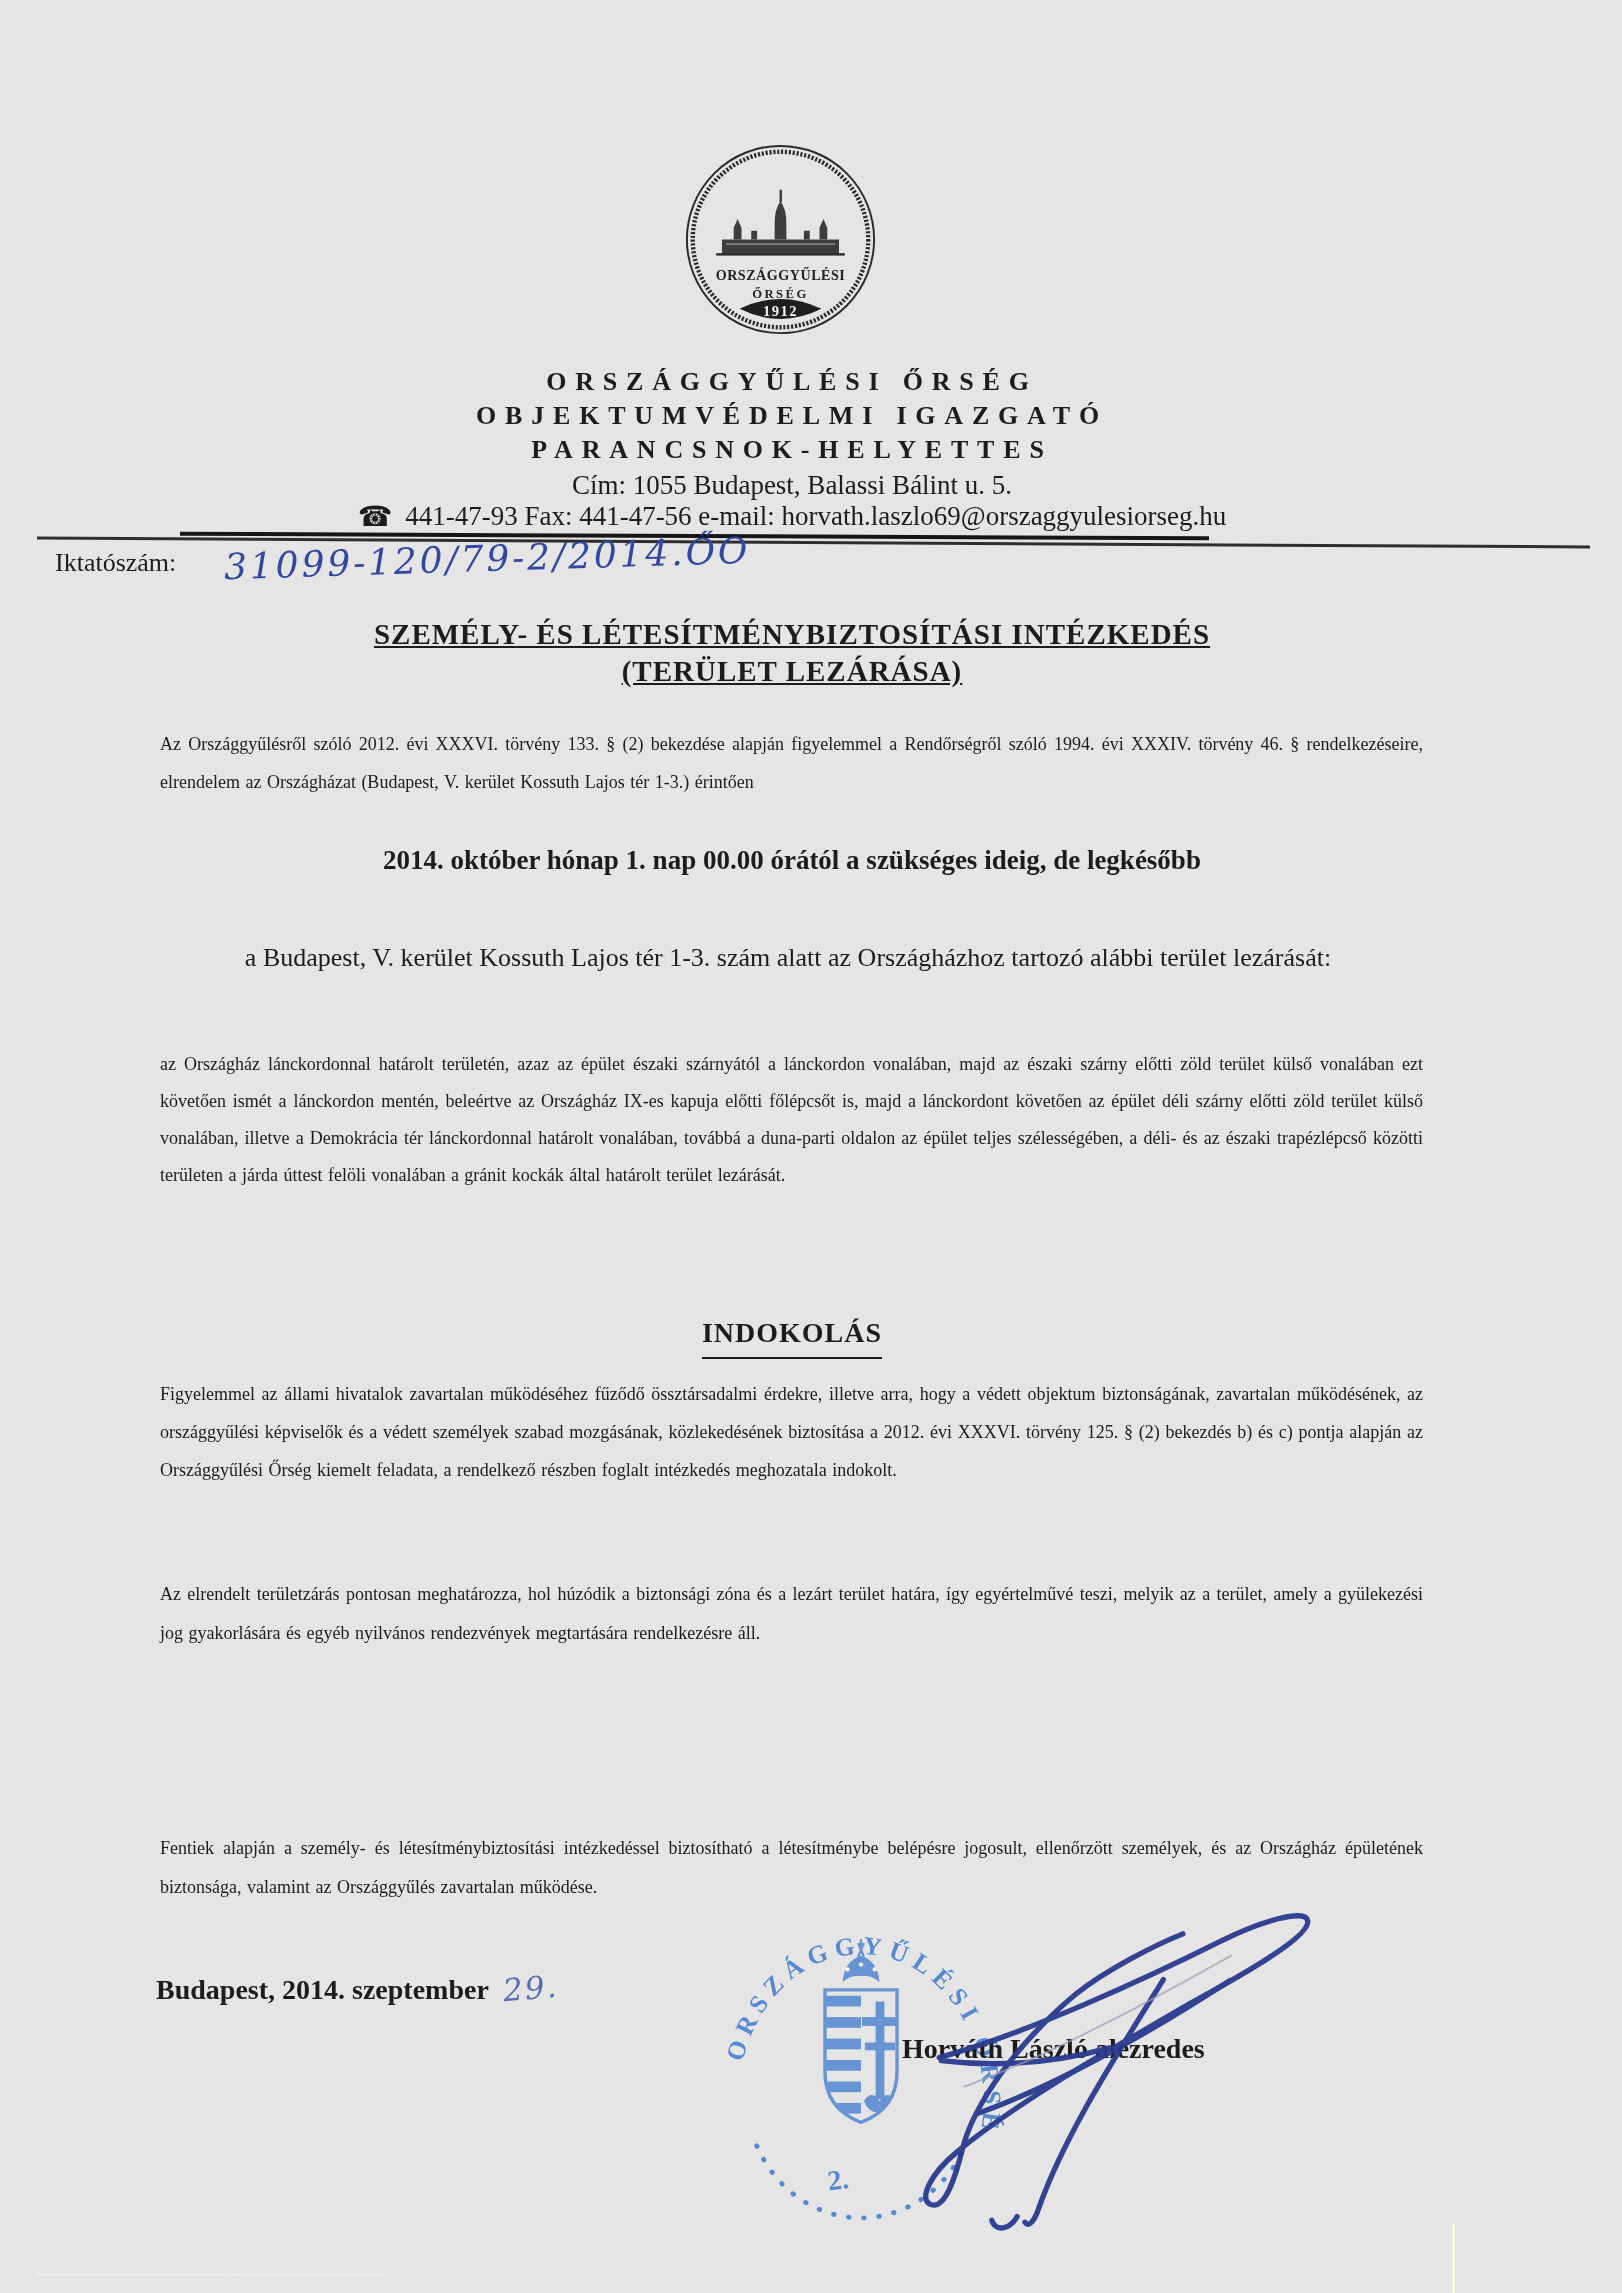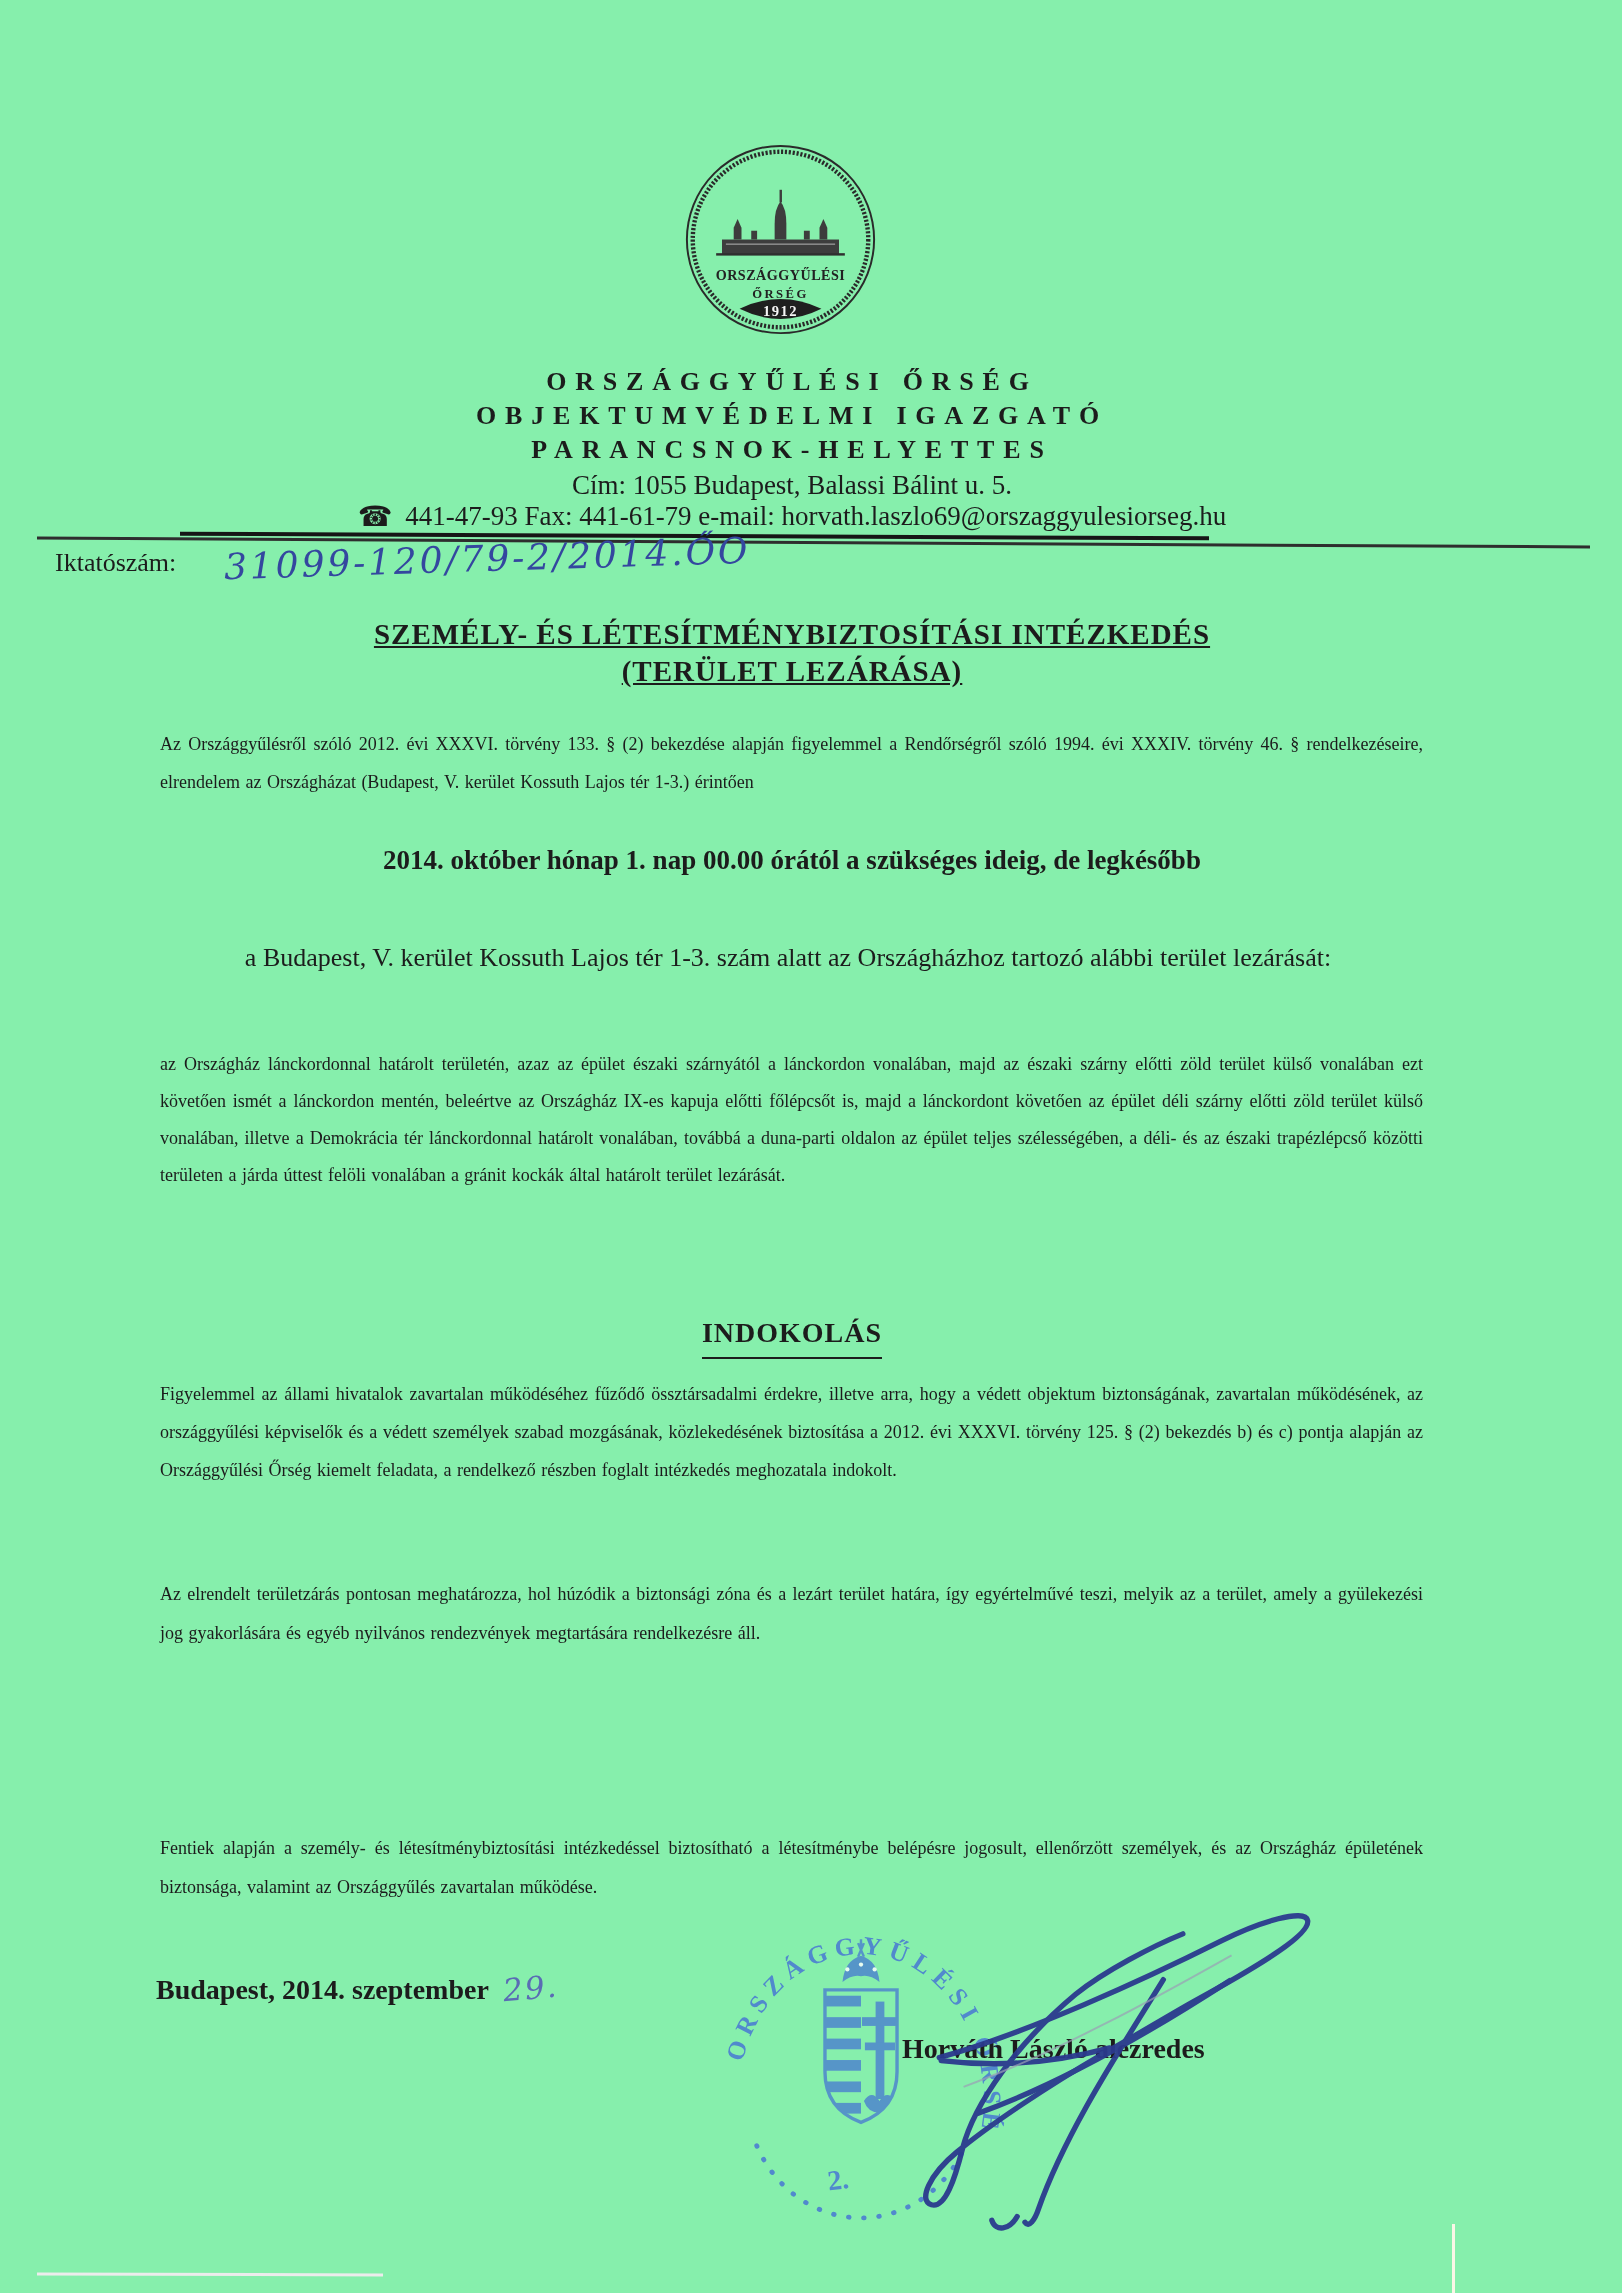--- a/index.html
+++ b/index.html
@@ -1,17 +1,17 @@
 <!DOCTYPE html>
 <html lang="hu"><head>
 <meta charset="utf-8">
 <style>
   html,body{margin:0;padding:0;background:#ffffff;}
   .page{
-    position:relative;width:1623px;height:2294px;background:#86efac;
+    position:relative;width:1623px;height:2294px;background:#e5e5e5;
     font-family:"Liberation Serif",serif;color:#1c1c1c;overflow:hidden;
   }
   .centerband{position:absolute;left:21.5px;width:1541px;text-align:center;}
   .hdr-caps{font-weight:bold;font-size:26px;letter-spacing:8.8px;line-height:34px;}
   .hdr-plain{font-size:27px;line-height:33px;}
   .contact{font-size:27px;}
   .phone{font-size:28px;position:relative;top:1px;margin-right:5.9px;}
   .ruleA{position:absolute;left:180px;top:534px;width:1029px;height:3.9px;background:#161616;transform:rotate(0.25deg);}
   .ruleB{position:absolute;left:37px;top:541px;width:1553px;height:2.9px;background:#2e2e2e;transform:rotate(0.33deg);}
   .filing-label{position:absolute;left:55px;top:548px;font-size:26px;}
@@ -65,21 +65,21 @@
     <path d="M58,173 Q100,153 142,173 Q100,194 58,173 Z" fill="#1f1f1f"></path>
     <text x="100" y="180" text-anchor="middle" font-size="15" font-weight="bold" letter-spacing="1.5" fill="#f5f5f5">1912</text>
   </svg>
 
   <div class="centerband hdr-caps" style="top:365px;">ORSZÁGGYŰLÉSI ŐRSÉG</div>
   <div class="centerband hdr-caps" style="top:433px;">PARANCSNOK-HELYETTES</div>
   <div class="centerband hdr-caps" style="top:399px;">OBJEKTUMVÉDELMI IGAZGATÓ</div>
   <div class="centerband hdr-plain" style="top:469px;">Cím: 1055 Budapest, Balassi Bálint u. 5.</div>
   <div class="centerband contact" style="top:499px;">
     <span class="phone">☎</span>
-    <span>441-47-93 Fax: 441-61-79 e-mail: horvath.laszlo69@orszaggyulesiorseg.hu</span>
+    <span>441-47-93 Fax: 441-47-56 e-mail: horvath.laszlo69@orszaggyulesiorseg.hu</span>
   </div>
 
   <div class="ruleA"></div>
   <div class="ruleB"></div>
 
   <div class="filing-label">Iktatószám:</div>
   <div class="filing-number handwriting">31099-120/79-2/2014.ŐO</div>
 
   <div class="centerband doc-title" style="top:616px;">SZEMÉLY- ÉS LÉTESÍTMÉNYBIZTOSÍTÁSI INTÉZKEDÉS</div>
   <div class="centerband doc-title" style="top:653px;">(TERÜLET LEZÁRÁSA)</div>

